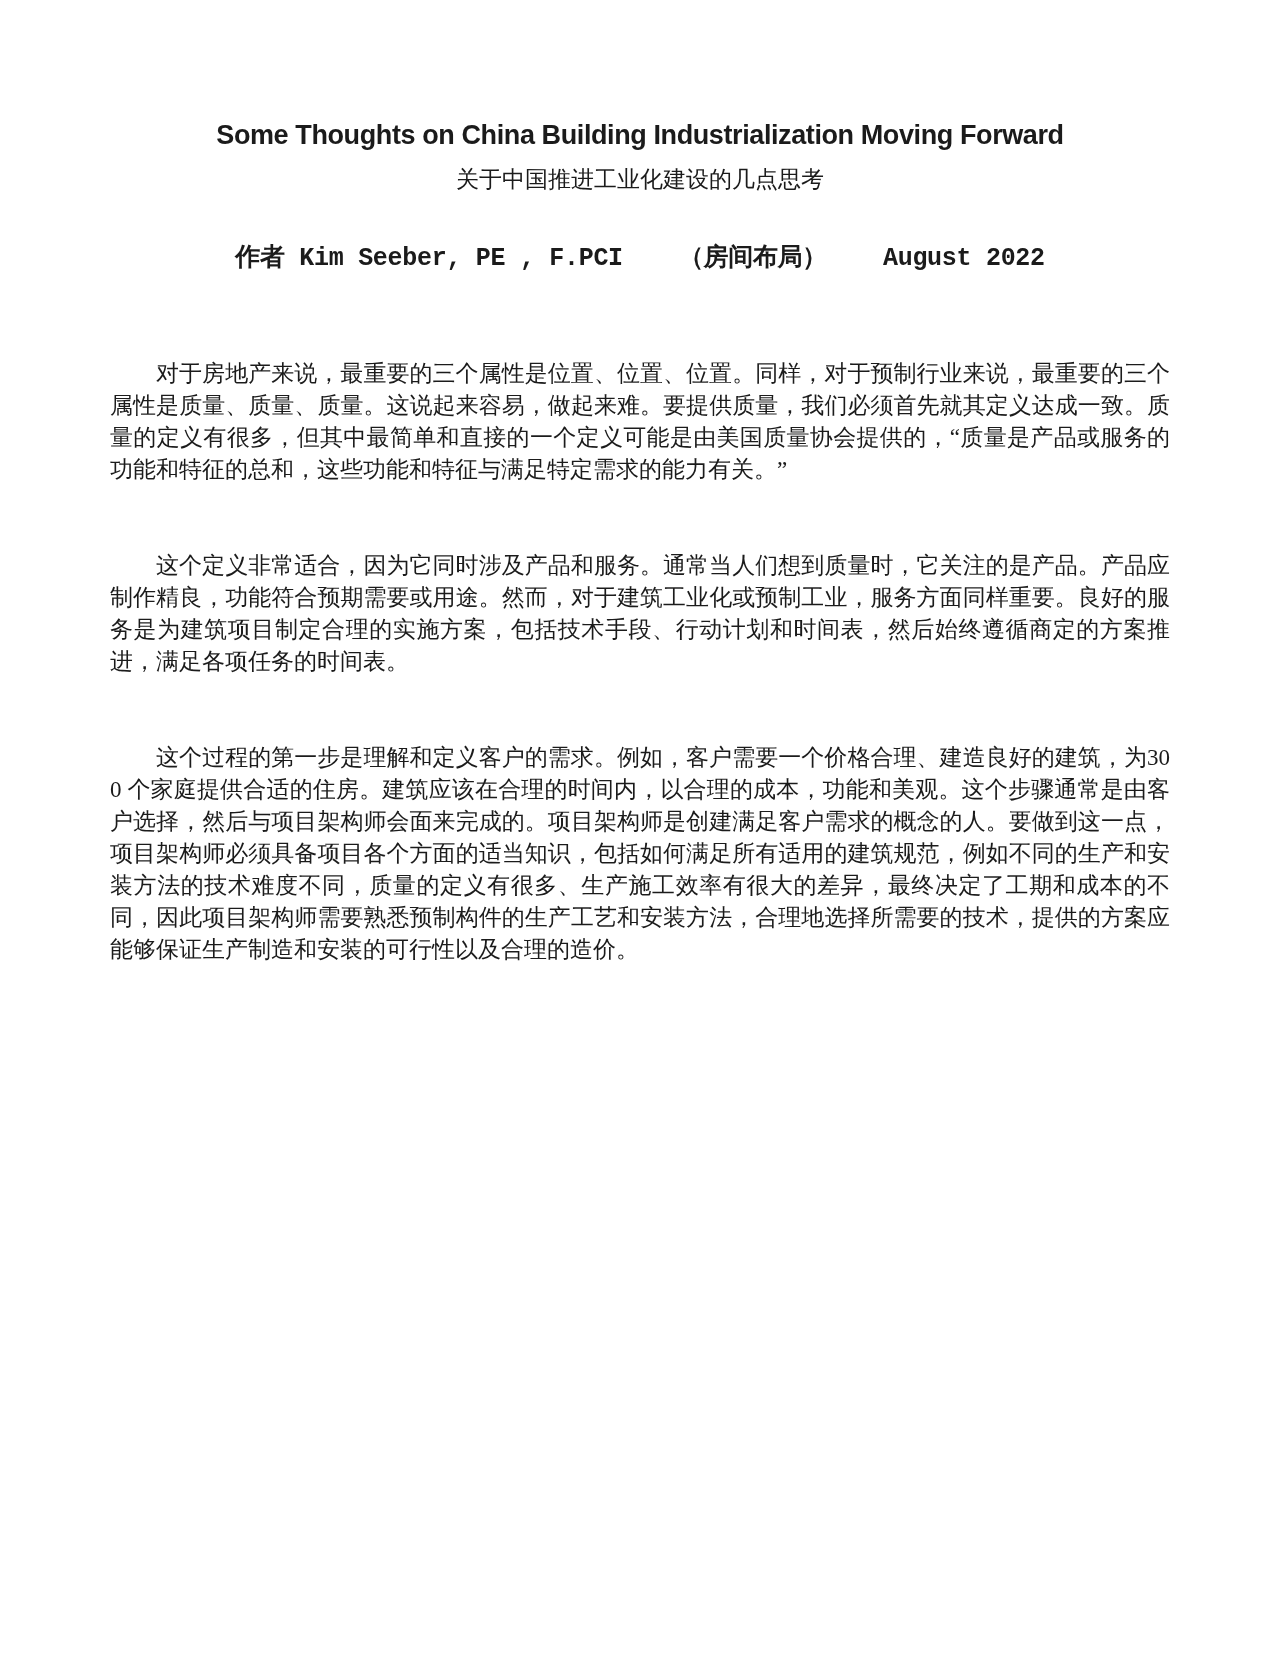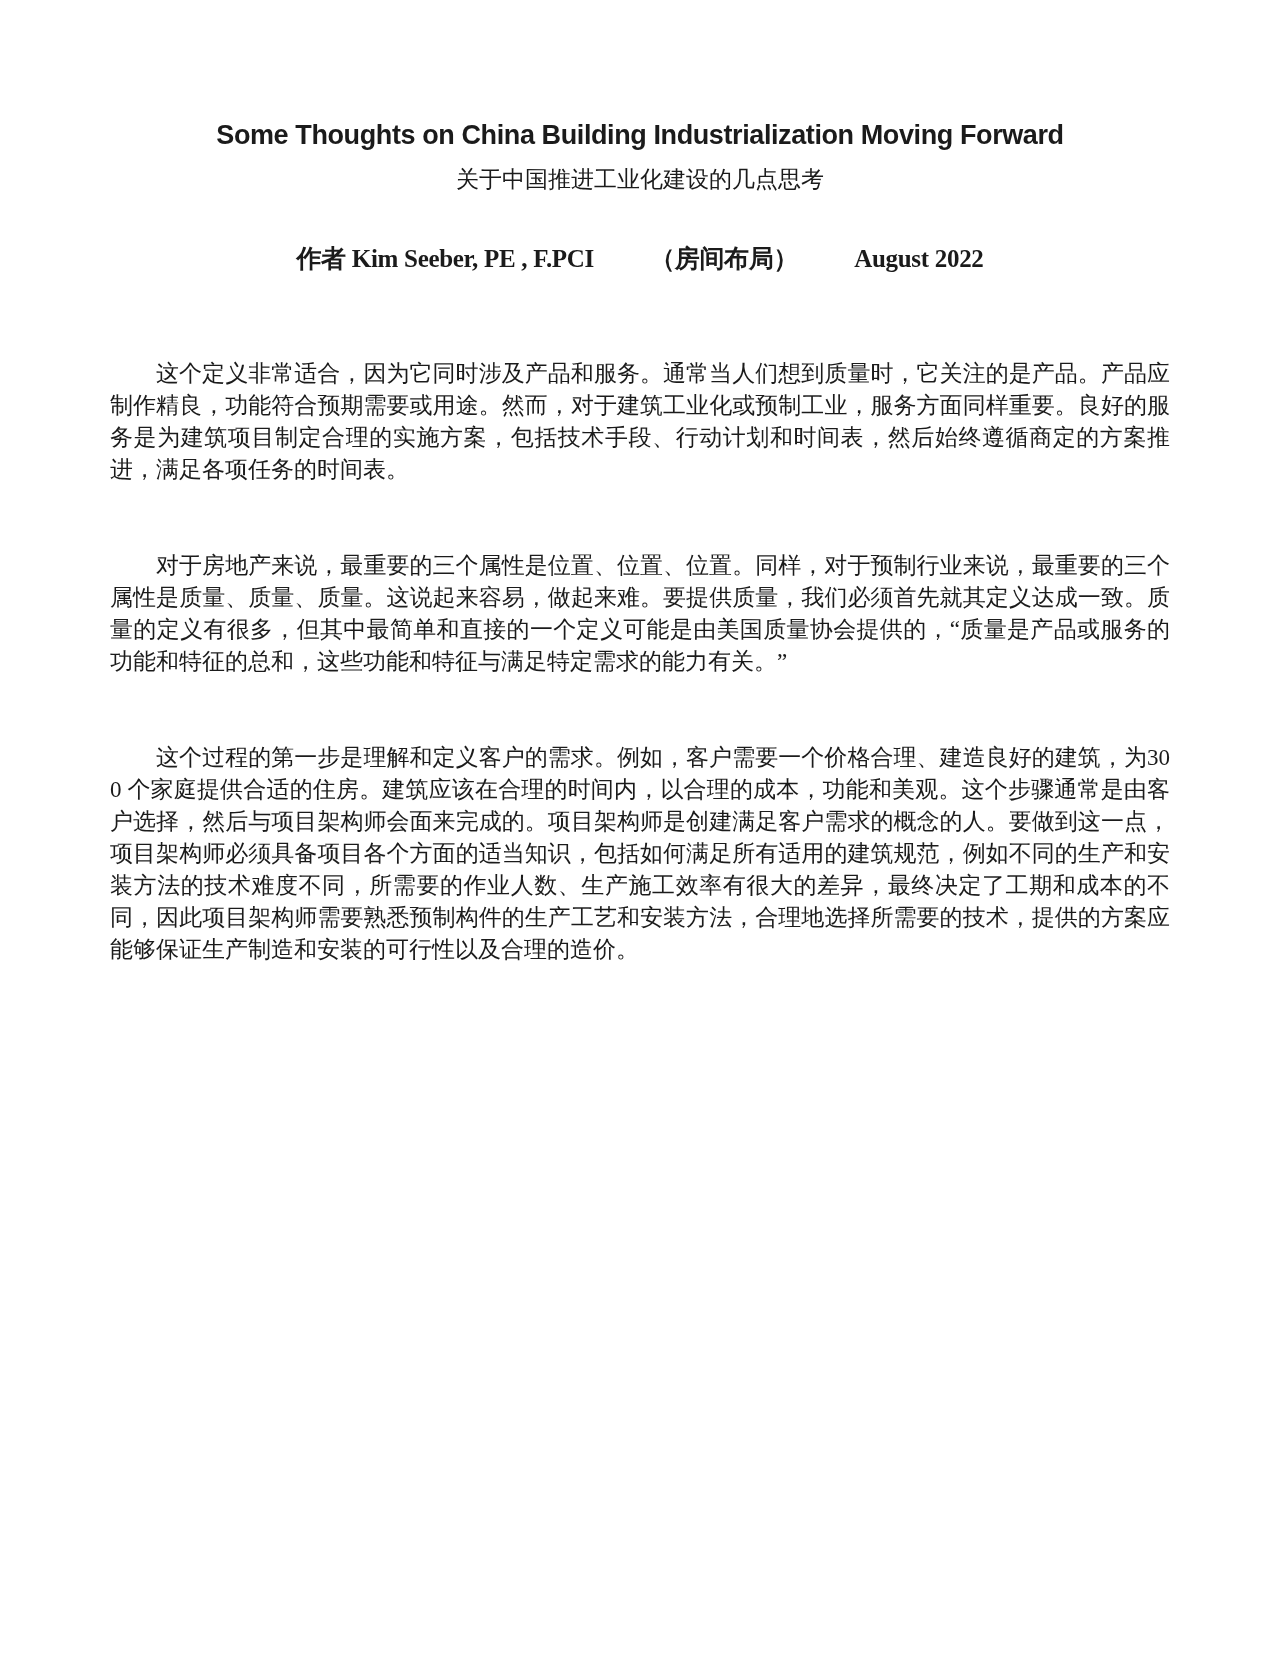--- a/index.html
+++ b/index.html
@@ -34,21 +34,21 @@
     font-size: 23px;
     line-height: 32px;
     font-weight: 400;
   }
   .author-line {
     margin-top: 46px;
     display: flex;
     justify-content: center;
     align-items: baseline;
     gap: 56px;
-    font-family: Liberation Serif, serif;
+    font-family: Liberation Mono, monospace;
     font-size: 25px;
     font-weight: 700;
     letter-spacing: -0.3px;
     line-height: 34px;
     white-space: nowrap;
   }
   .body {
     margin-top: 82px;
   }
   .body p {
@@ -73,18 +73,18 @@
 
   <div class="subtitle">关于中国推进工业化建设的几点思考</div>
 
   <div class="author-line">
     <span>作者 Kim Seeber, PE , F.PCI</span>
     <span>（房间布局）</span>
     <span>August 2022</span>
   </div>
 
   <div class="body">
+    <p>对于房地产来说，最重要的三个属性是位置、位置、位置。同样，对于预制行业来说，最重要的三个属性是质量、质量、质量。这说起来容易，做起来难。要提供质量，我们必须首先就其定义达成一致。质量的定义有很多，但其中最简单和直接的一个定义可能是由美国质量协会提供的，“质量是产品或服务的功能和特征的总和，这些功能和特征与满足特定需求的能力有关。”</p>
     <p>这个定义非常适合，因为它同时涉及产品和服务。通常当人们想到质量时，它关注的是产品。产品应制作精良，功能符合预期需要或用途。然而，对于建筑工业化或预制工业，服务方面同样重要。良好的服务是为建筑项目制定合理的实施方案，包括技术手段、行动计划和时间表，然后始终遵循商定的方案推进，满足各项任务的时间表。</p>
-    <p>对于房地产来说，最重要的三个属性是位置、位置、位置。同样，对于预制行业来说，最重要的三个属性是质量、质量、质量。这说起来容易，做起来难。要提供质量，我们必须首先就其定义达成一致。质量的定义有很多，但其中最简单和直接的一个定义可能是由美国质量协会提供的，“质量是产品或服务的功能和特征的总和，这些功能和特征与满足特定需求的能力有关。”</p>
-    <p>这个过程的第一步是理解和定义客户的需求。例如，客户需要一个价格合理、建造良好的建筑，为300 个家庭提供合适的住房。建筑应该在合理的时间内，以合理的成本，功能和美观。这个步骤通常是由客户选择，然后与项目架构师会面来完成的。项目架构师是创建满足客户需求的概念的人。要做到这一点，项目架构师必须具备项目各个方面的适当知识，包括如何满足所有适用的建筑规范，例如不同的生产和安装方法的技术难度不同，所需要的作业人数、生产施工效率有很大的差异，最终决定了工期和成本的不同，因此项目架构师需要熟悉预制构件的生产工艺和安装方法，合理地选择所需要的技术，提供的方案应能够保证生产制造和安装的可行性以及合理的造价。</p>
+    <p>这个过程的第一步是理解和定义客户的需求。例如，客户需要一个价格合理、建造良好的建筑，为300 个家庭提供合适的住房。建筑应该在合理的时间内，以合理的成本，功能和美观。这个步骤通常是由客户选择，然后与项目架构师会面来完成的。项目架构师是创建满足客户需求的概念的人。要做到这一点，项目架构师必须具备项目各个方面的适当知识，包括如何满足所有适用的建筑规范，例如不同的生产和安装方法的技术难度不同，质量的定义有很多、生产施工效率有很大的差异，最终决定了工期和成本的不同，因此项目架构师需要熟悉预制构件的生产工艺和安装方法，合理地选择所需要的技术，提供的方案应能够保证生产制造和安装的可行性以及合理的造价。</p>
   </div>
 
 </div>
 
 </body></html>

